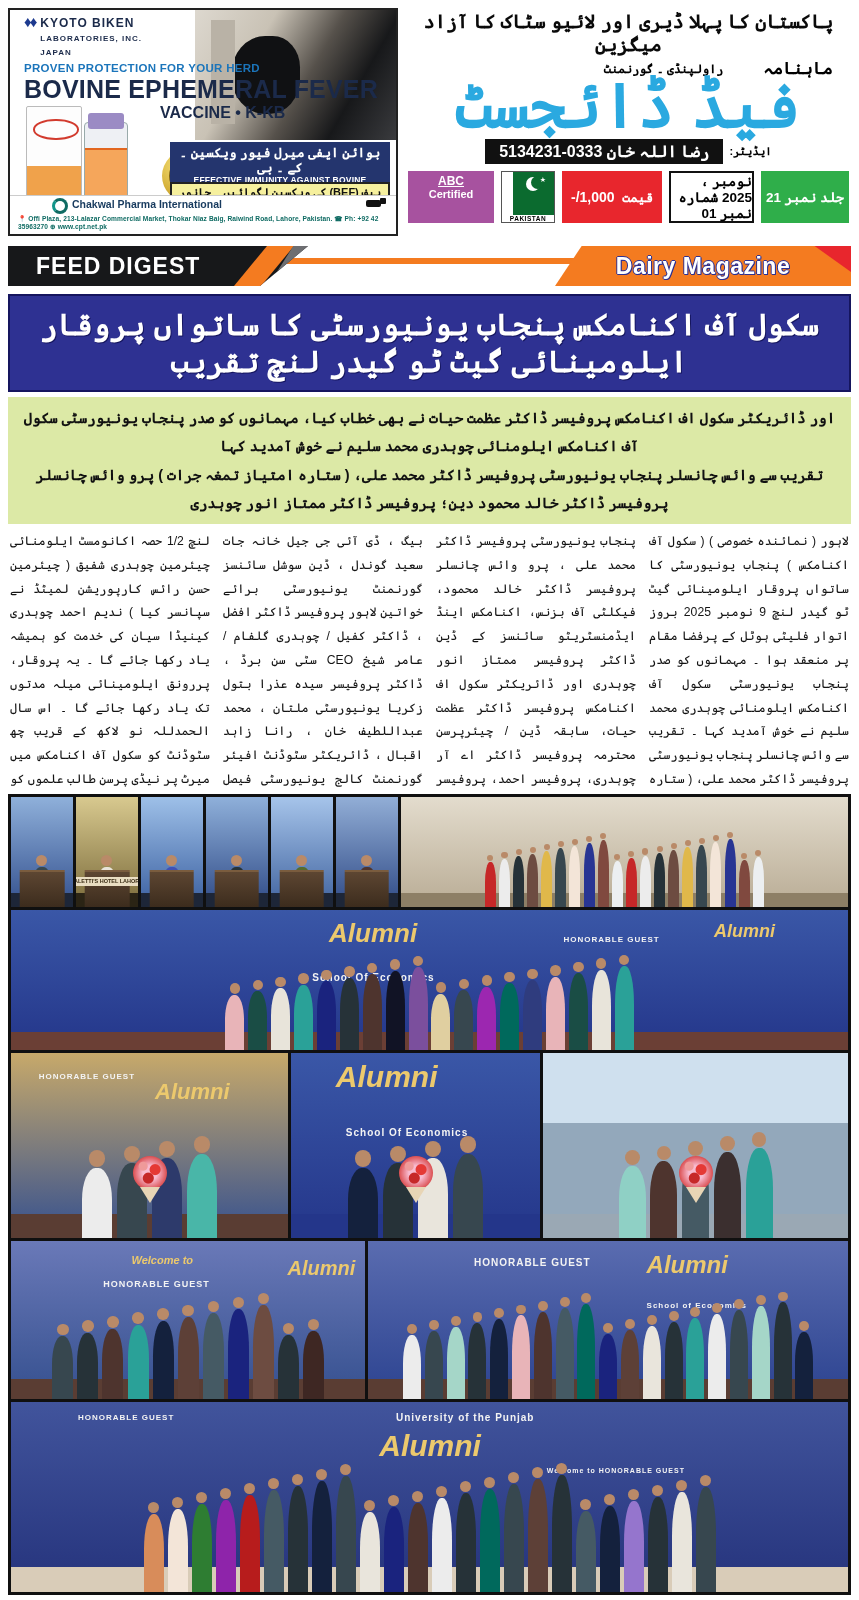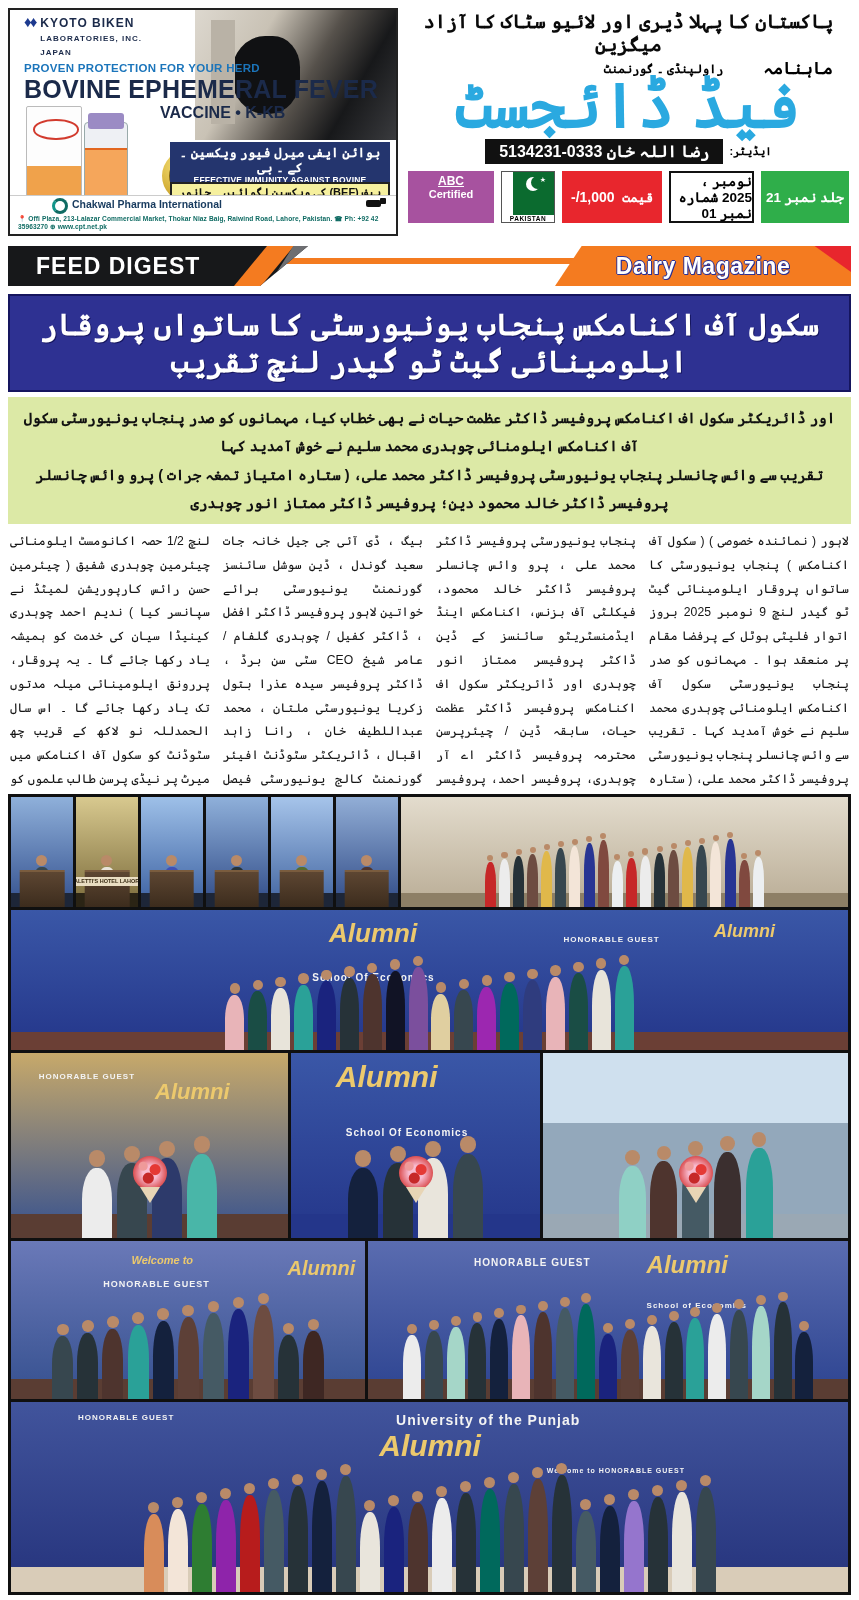--- a/index.html
+++ b/index.html
@@ -664,21 +664,21 @@
             </div>
             <div class="person" style="width: 19.8px; height: 60%;">
               <div class="head" style="height: 9.9px; width: 9.9px;"></div>
               <div class="torso" style="width: 18px; background: rgb(20, 33, 61);"></div>
             </div>
           </div>
         </div>
       </div>
       <div class="photo-row" style="height: 190px;">
         <div class="photo" style="flex: 1 1 0%; background: linear-gradient(rgb(65, 84, 156), rgb(37, 51, 124));">
-          <span class="bt plain" style="left: 46%; top: 5%; font-size: 14px;">University of the Punjab</span>
+          <span class="bt plain" style="left: 46%; top: 5%; font-size: 10px;">University of the Punjab</span>
           <span class="bt script" style="left: 44%; top: 14%; font-size: 30px;">Alumni</span>
           <span class="bt plain" style="left: 8%; top: 6%; font-size: 8px;">HONORABLE GUEST</span>
           <span class="bt plain" style="left: 64%; top: 34%; font-size: 7px;">Welcome to HONORABLE GUEST</span>
           <div class="carpet" style="background: rgb(217, 204, 184);"></div>
           <div class="people">
             <div class="person" style="width: 22px; height: 58%;">
               <div class="head" style="height: 11px; width: 11px;"></div>
               <div class="torso" style="width: 20px; background: rgb(216, 140, 90);"></div>
             </div>
             <div class="person" style="width: 22px; height: 61%;">

